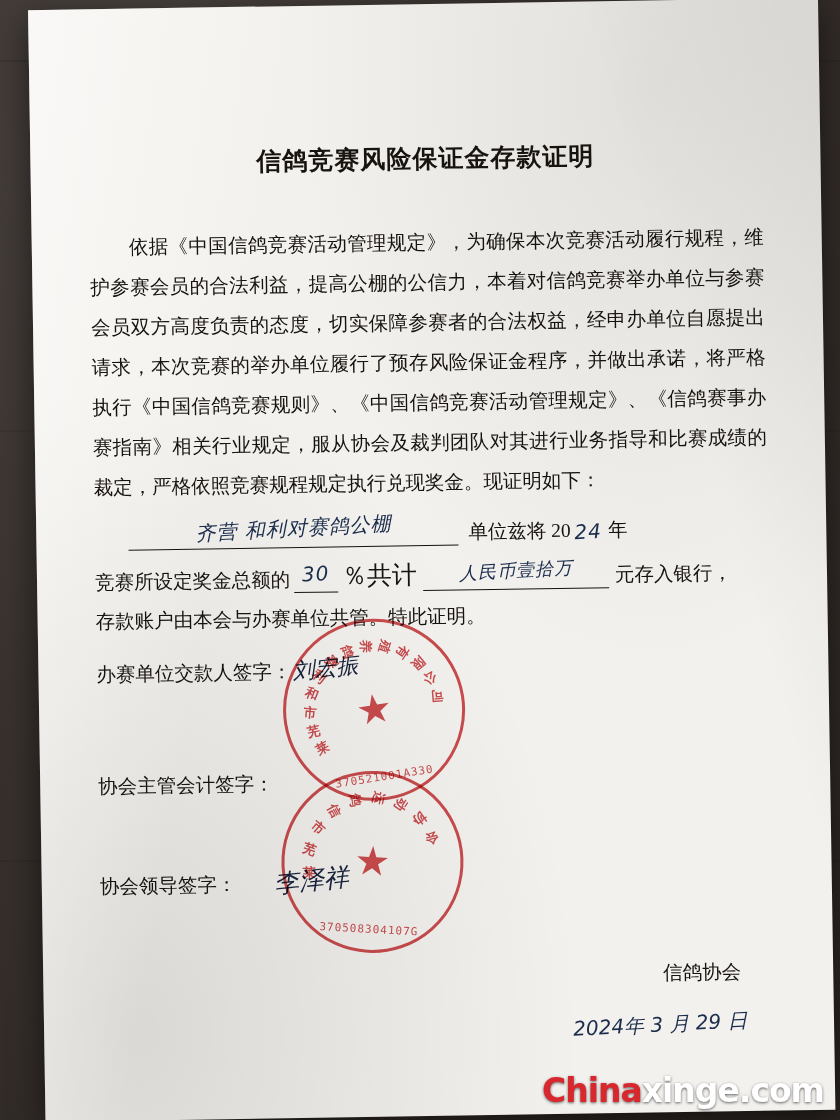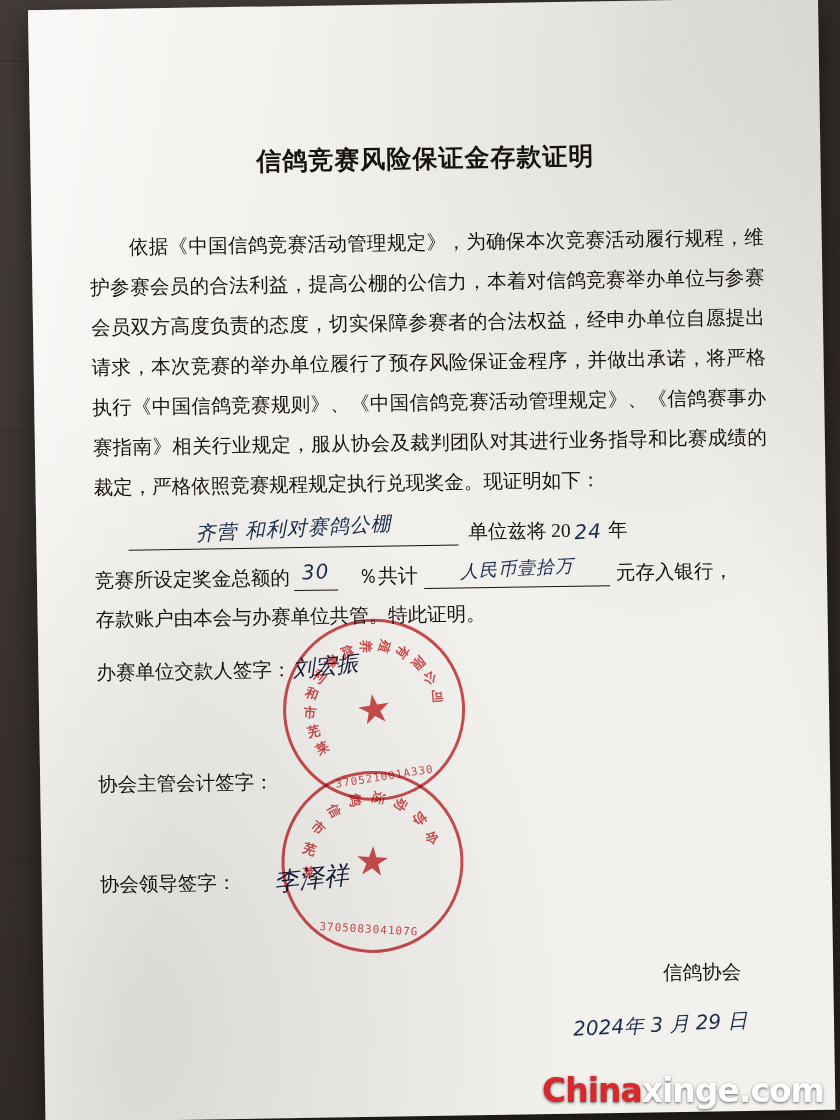--- a/index.html
+++ b/index.html
@@ -167,21 +167,21 @@
         <span style="font-size:19.5px;padding-left:10px;">单位兹将 20</span>
         <span class="hand blue" style="padding-left:4px;">24</span>
         <span style="font-size:19.5px;padding-left:6px;">年</span>
       </div>
 
       <div class="fill-line" style="margin-top:12px;">
         <span style="font-size:19.5px;">竞赛所设定奖金总额的</span>
         <span class="blank" style="width:44px;height:30px;margin:0 4px;">
           <span class="hand blue">30</span>
         </span>
-        <span style="font-size:20px;margin-left:16px;">％共计</span>
+        <span style="font-size:25px;">％共计</span>
         <span class="blank" style="width:186px;height:30px;margin:0 6px;">
           <span class="hand blue small">人民币壹拾万</span>
         </span>
         <span style="font-size:19.5px;">元存入银行，</span>
       </div>
 
       <div style="font-size:19.5px;margin-top:12px;">存款账户由本会与办赛单位共管。特此证明。</div>
 
       <div class="sig-row">
         <span class="sig-label">办赛单位交款人签字：</span>

